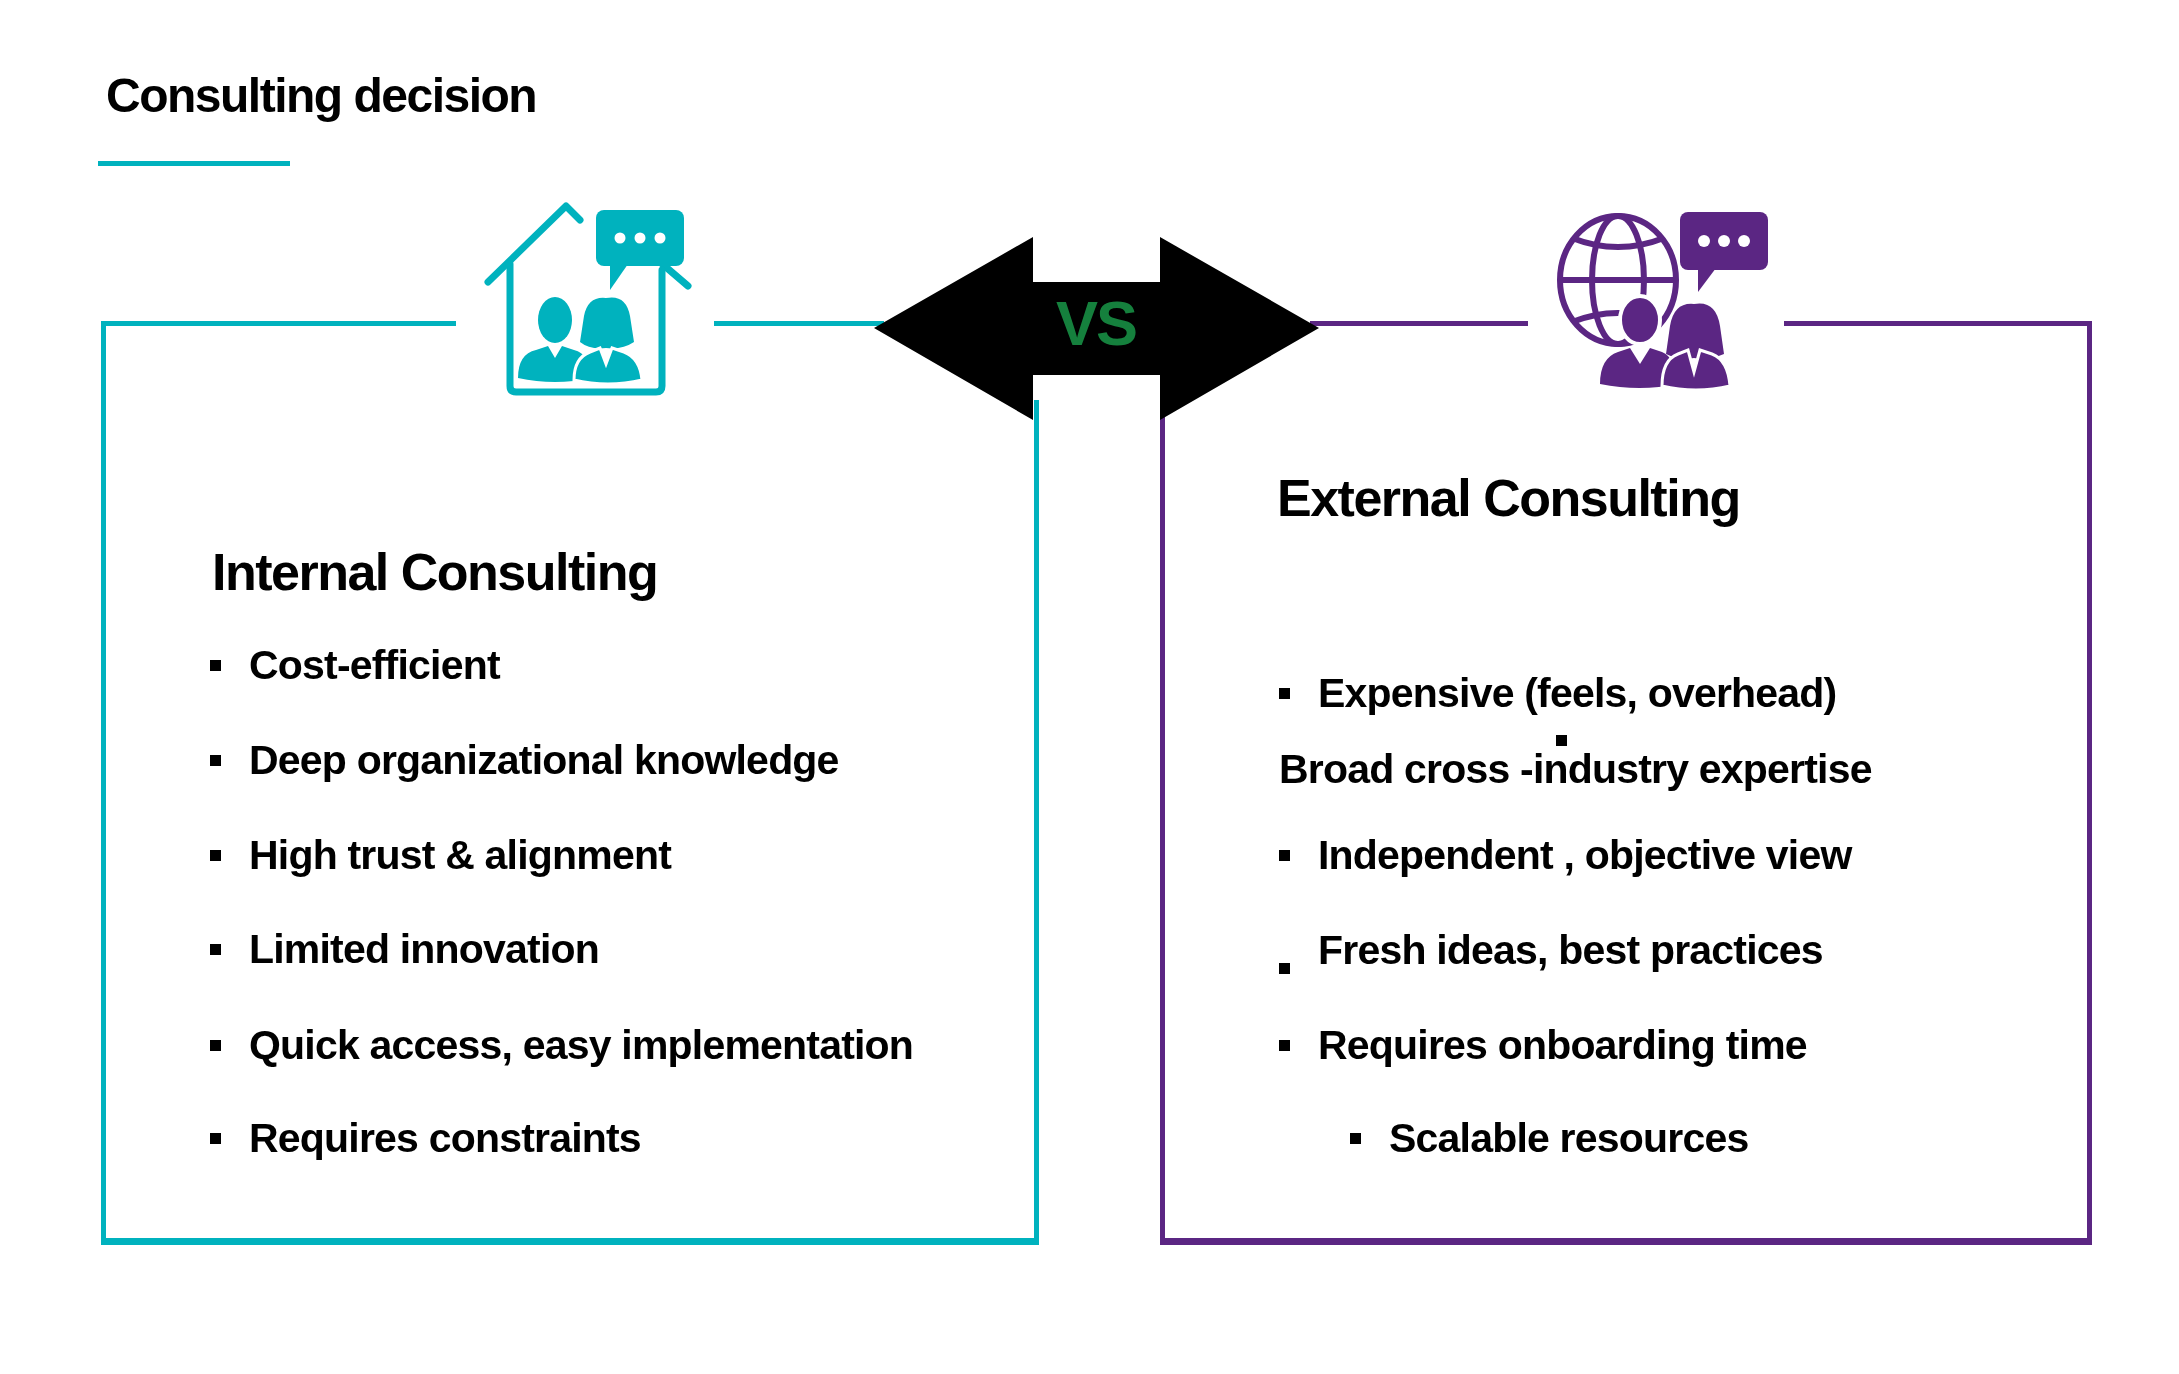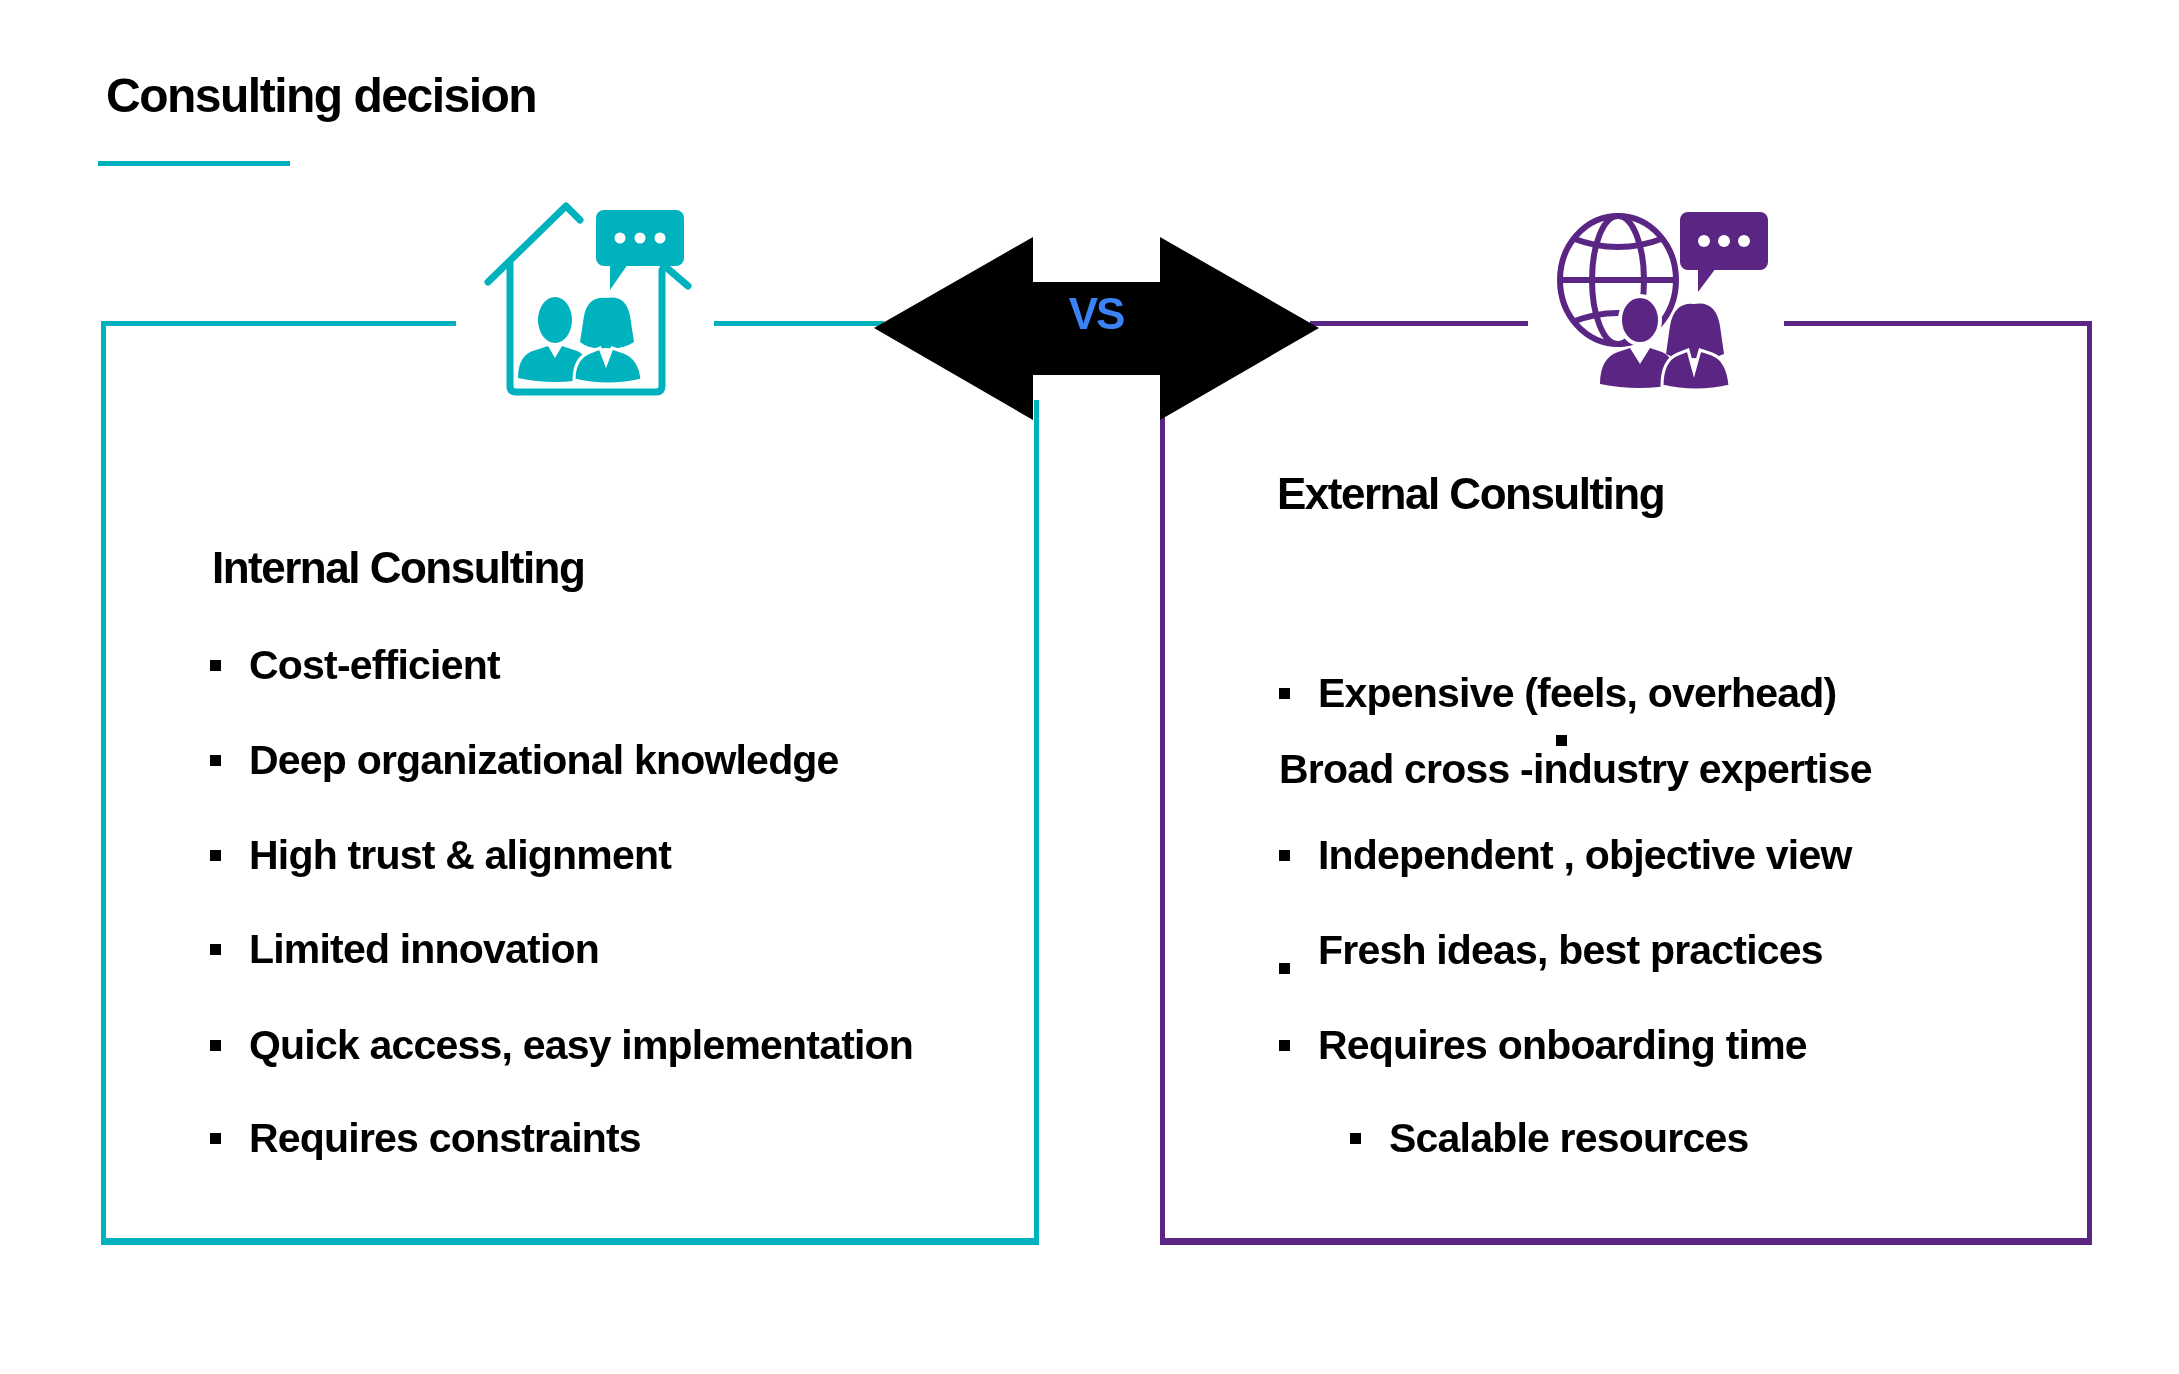--- a/index.html
+++ b/index.html
@@ -6,27 +6,27 @@
   body { width: 2179px; height: 1374px; position: relative; overflow: hidden;
          font-family: "Liberation Sans", "DejaVu Sans", sans-serif; color: #000; }
   .abs { position: absolute; }
   .title { left: 106px; top: 72px; font-size: 48px; font-weight: 700; letter-spacing: -1.5px; line-height: 1; white-space: nowrap; }
   .title-underline { left: 98px; top: 161px; width: 192px; height: 5px; background: #00B2BE; }
 
   .box-line { position: absolute; }
   .teal { background: #00B2BE; }
   .purple { background: #5B2683; }
 
-  .col-heading { font-size: 44px; font-weight: 700; letter-spacing: -1.5px; line-height: 1; white-space: nowrap; }
+  .col-heading { font-size: 52px; font-weight: 700; letter-spacing: -1.5px; line-height: 1; white-space: nowrap; }
   .bullet-list { list-style: none; margin: 0; padding: 0; }
   .bullet-item { position: absolute; height: 50px; display: flex; align-items: center; white-space: nowrap; }
   .bullet-sq { width: 11px; height: 11px; background: #000; margin-right: 28px; flex: 0 0 auto; }
   .bullet-text { font-size: 41px; font-weight: 600; letter-spacing: -0.8px; }
 
-  .vs-text { left: 1040px; top: 292px; width: 112px; text-align: center; color: #3b82f6; font-size: 44px; font-weight: 700; letter-spacing: -2px; line-height: 1; }
+  .vs-text { left: 1040px; top: 292px; width: 112px; text-align: center; color: #15803d; font-size: 63px; font-weight: 700; letter-spacing: -2px; line-height: 1; }
 </style>
 </head>
 <body>
 
 <div class="abs title">Consulting decision</div>
 <div class="abs title-underline"></div>
 
 <div>
   <div class="box-line teal" style="left:101px; top:321px; width:355px; height:5px;"></div>
   <div class="box-line teal" style="left:714px; top:321px; width:170px; height:5px;"></div>

